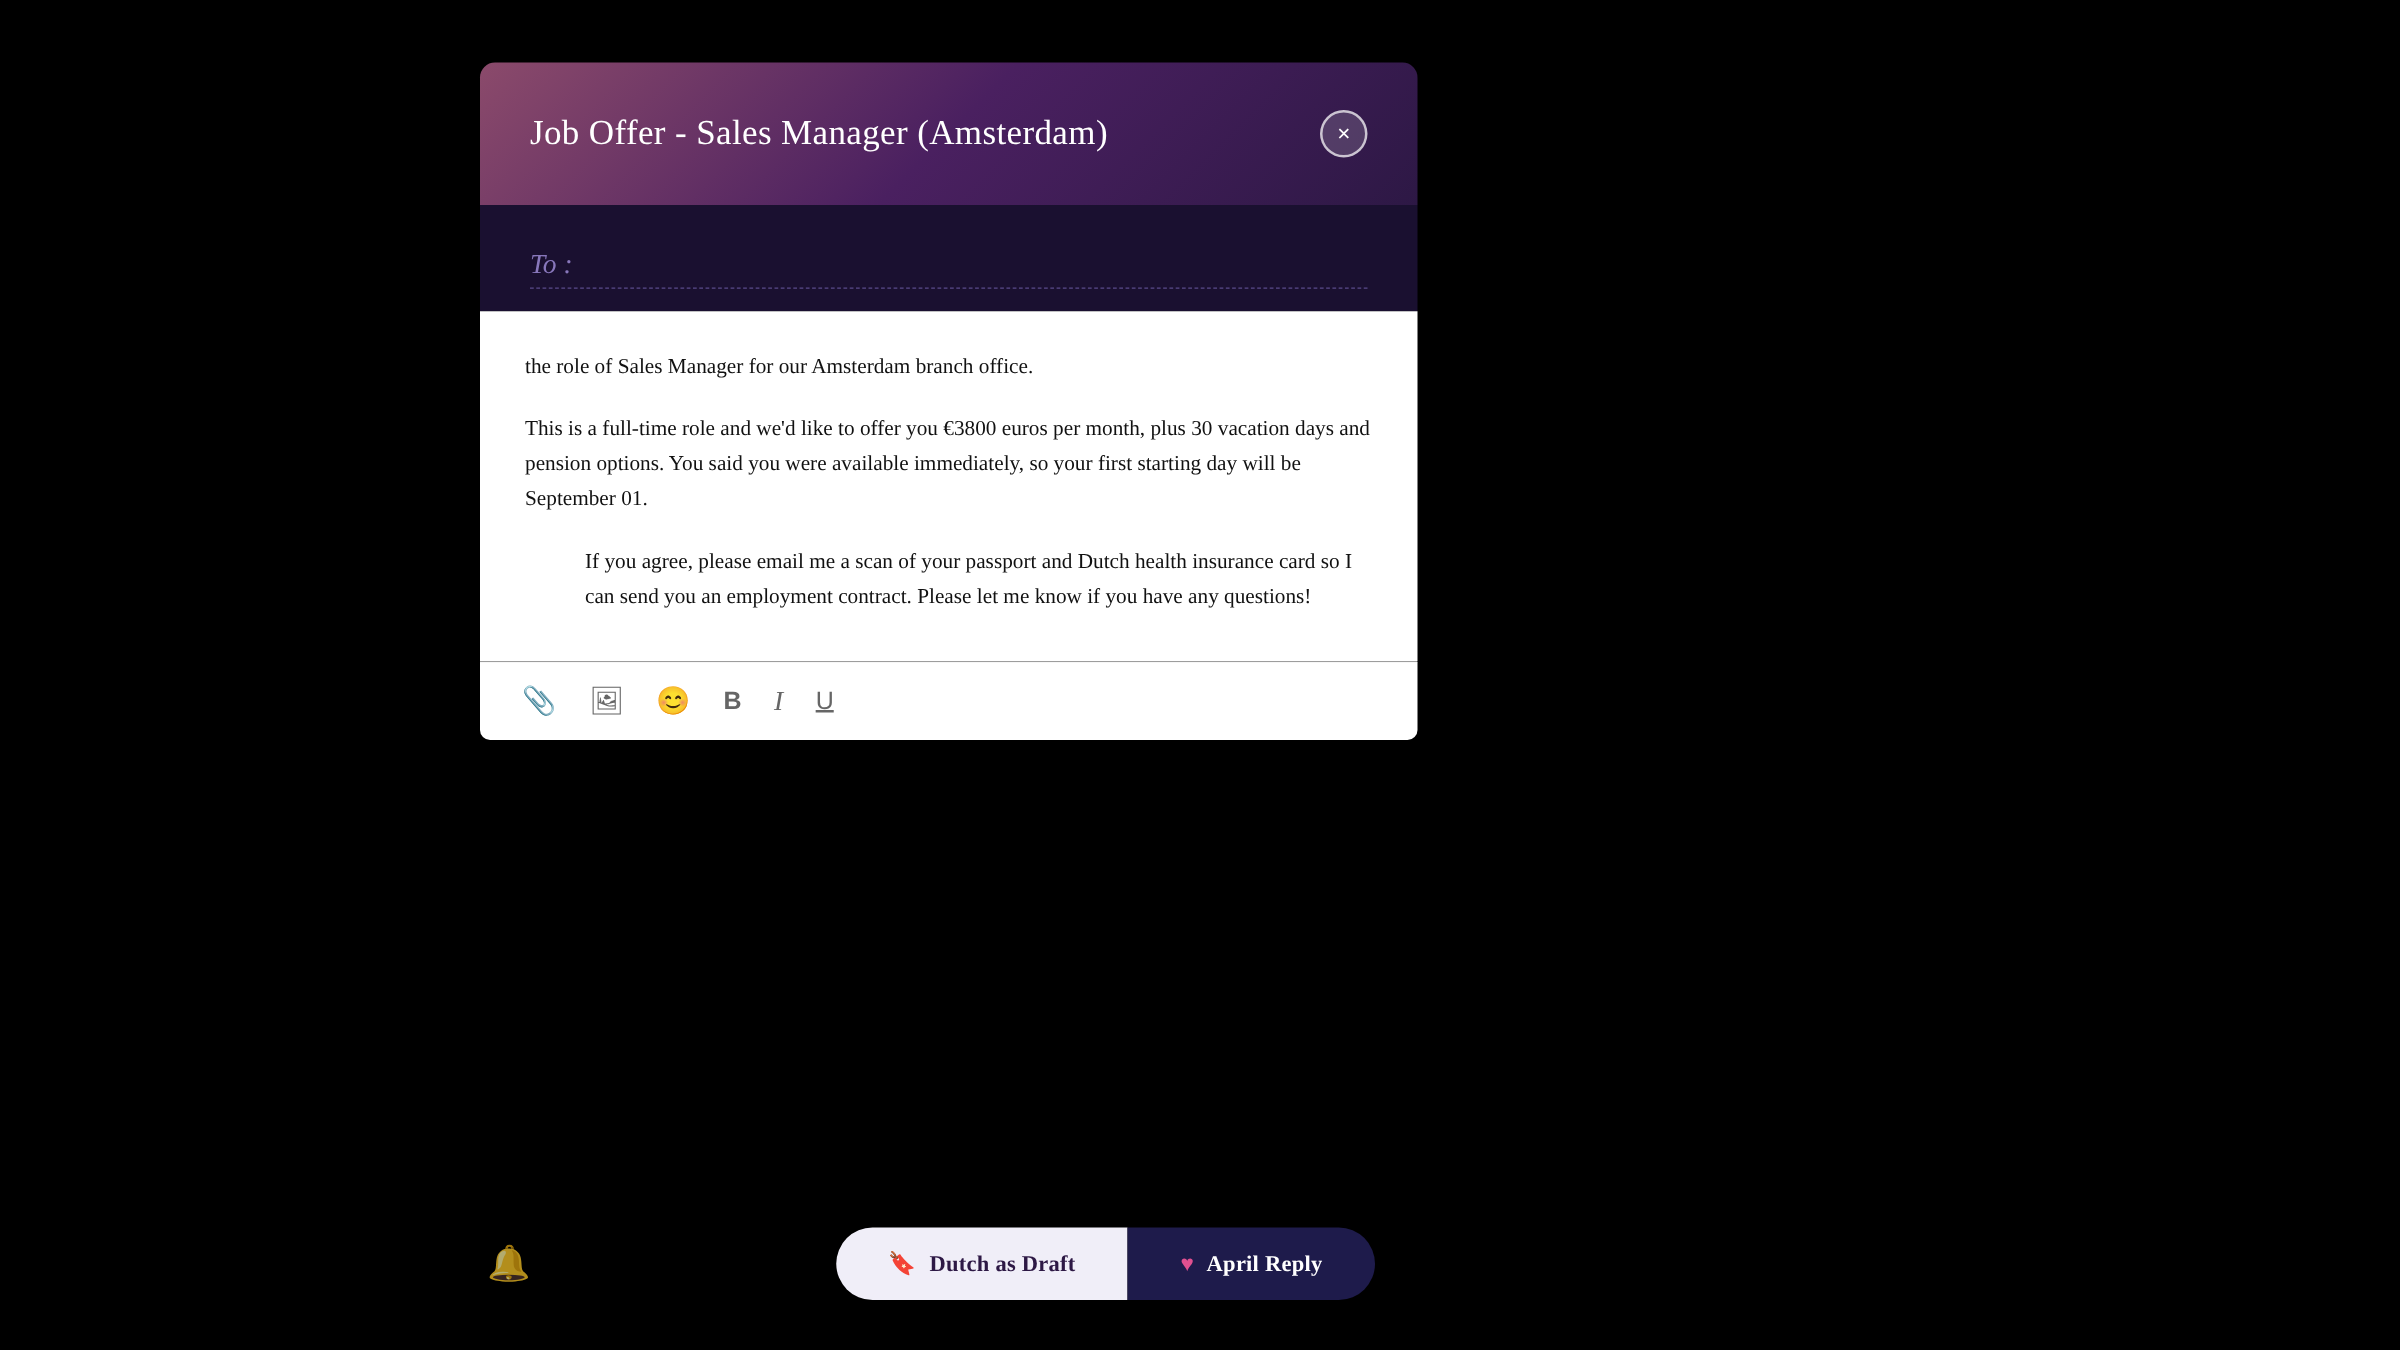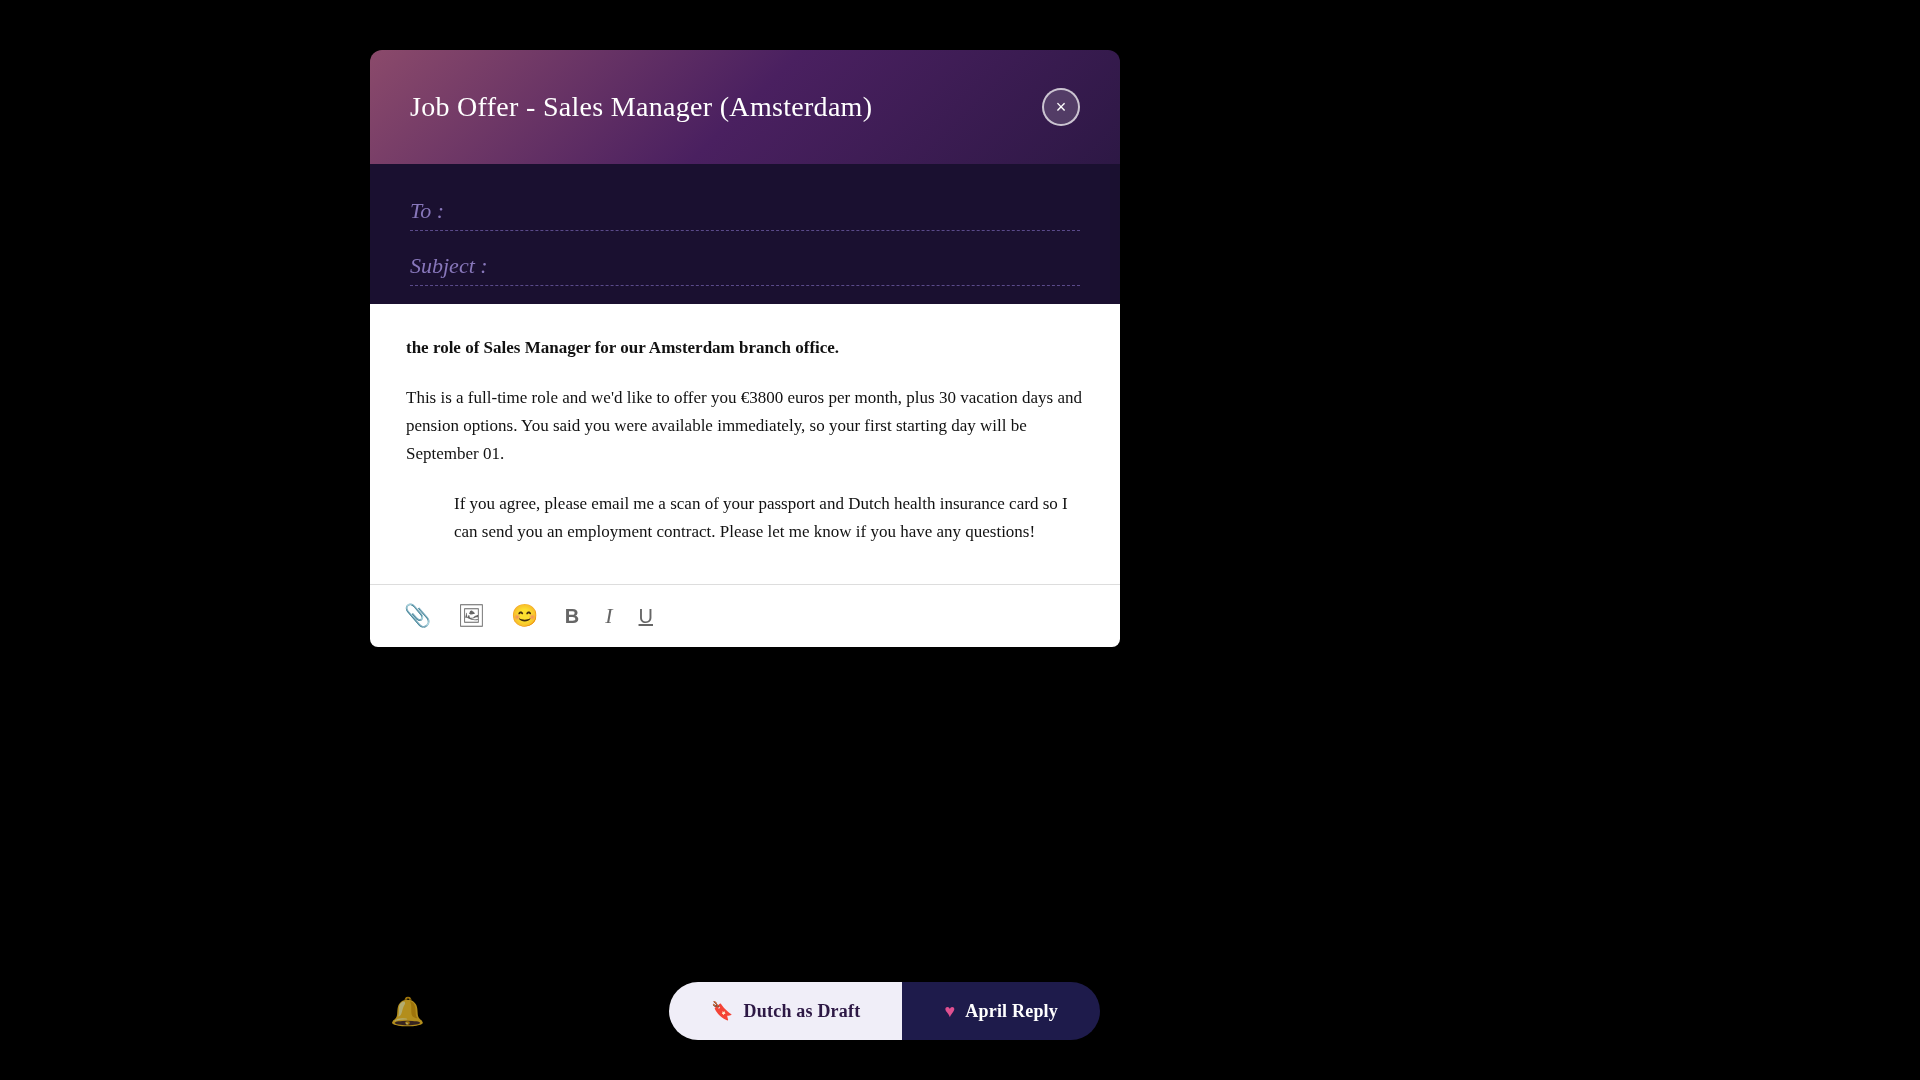--- a/index.html
+++ b/index.html
@@ -8,21 +8,21 @@
       width: 1920px;
       height: 1080px;
       background: #000;
       font-family: Georgia, 'Times New Roman', serif;
       overflow: hidden;
       position: relative;
     }
 
     .modal-container {
       position: absolute;
-      left: 370px;
+      left: 384px;
       top: 50px;
       width: 750px;
       display: flex;
       flex-direction: column;
     }
 
     
     .modal-header {
       background: linear-gradient(135deg, #8b4a6b 0%, #4a2060 50%, #2d1845 100%);
       border-radius: 12px 12px 0 0;
@@ -215,40 +215,35 @@
       color: #e05090;
     }
 
     
     .email-top-fade {
       color: #111;
       font-family: Georgia, serif;
       font-size: 17px;
       line-height: 1.65;
       margin-bottom: 22px;
-      font-weight: bold;
     }
   </style>
 </head>
 <body>
 
 <div class="modal-container">
 
   <div class="modal-header">
     <span class="modal-title">Job Offer - Sales Manager (Amsterdam)</span>
     <button class="close-btn">×</button>
   </div>
 
   <div class="fields-area">
     <div class="field-row">
       <span class="field-label">To :</span>
-      <input class="field-input" type="text" value="" style="">
-    </div>
-    <div class="field-row">
-      <span class="field-label">Subject :</span>
       <input class="field-input" type="text" value="" style="">
     </div>
   </div>
 
   <div class="email-body-container">
     <div class="email-body-text" contenteditable="true" style="">
       <p class="email-top-fade">the role of Sales Manager for our Amsterdam branch office.</p>
       <p>This is a full-time role and we'd like to offer you €3800 euros per month, plus 30 vacation days and pension options. You said you were available immediately, so your first starting day will be September 01.</p>
       <p>If you agree, please email me a scan of your passport and Dutch health insurance card so I can send you an employment contract. Please let me know if you have any questions!</p>
     </div>

